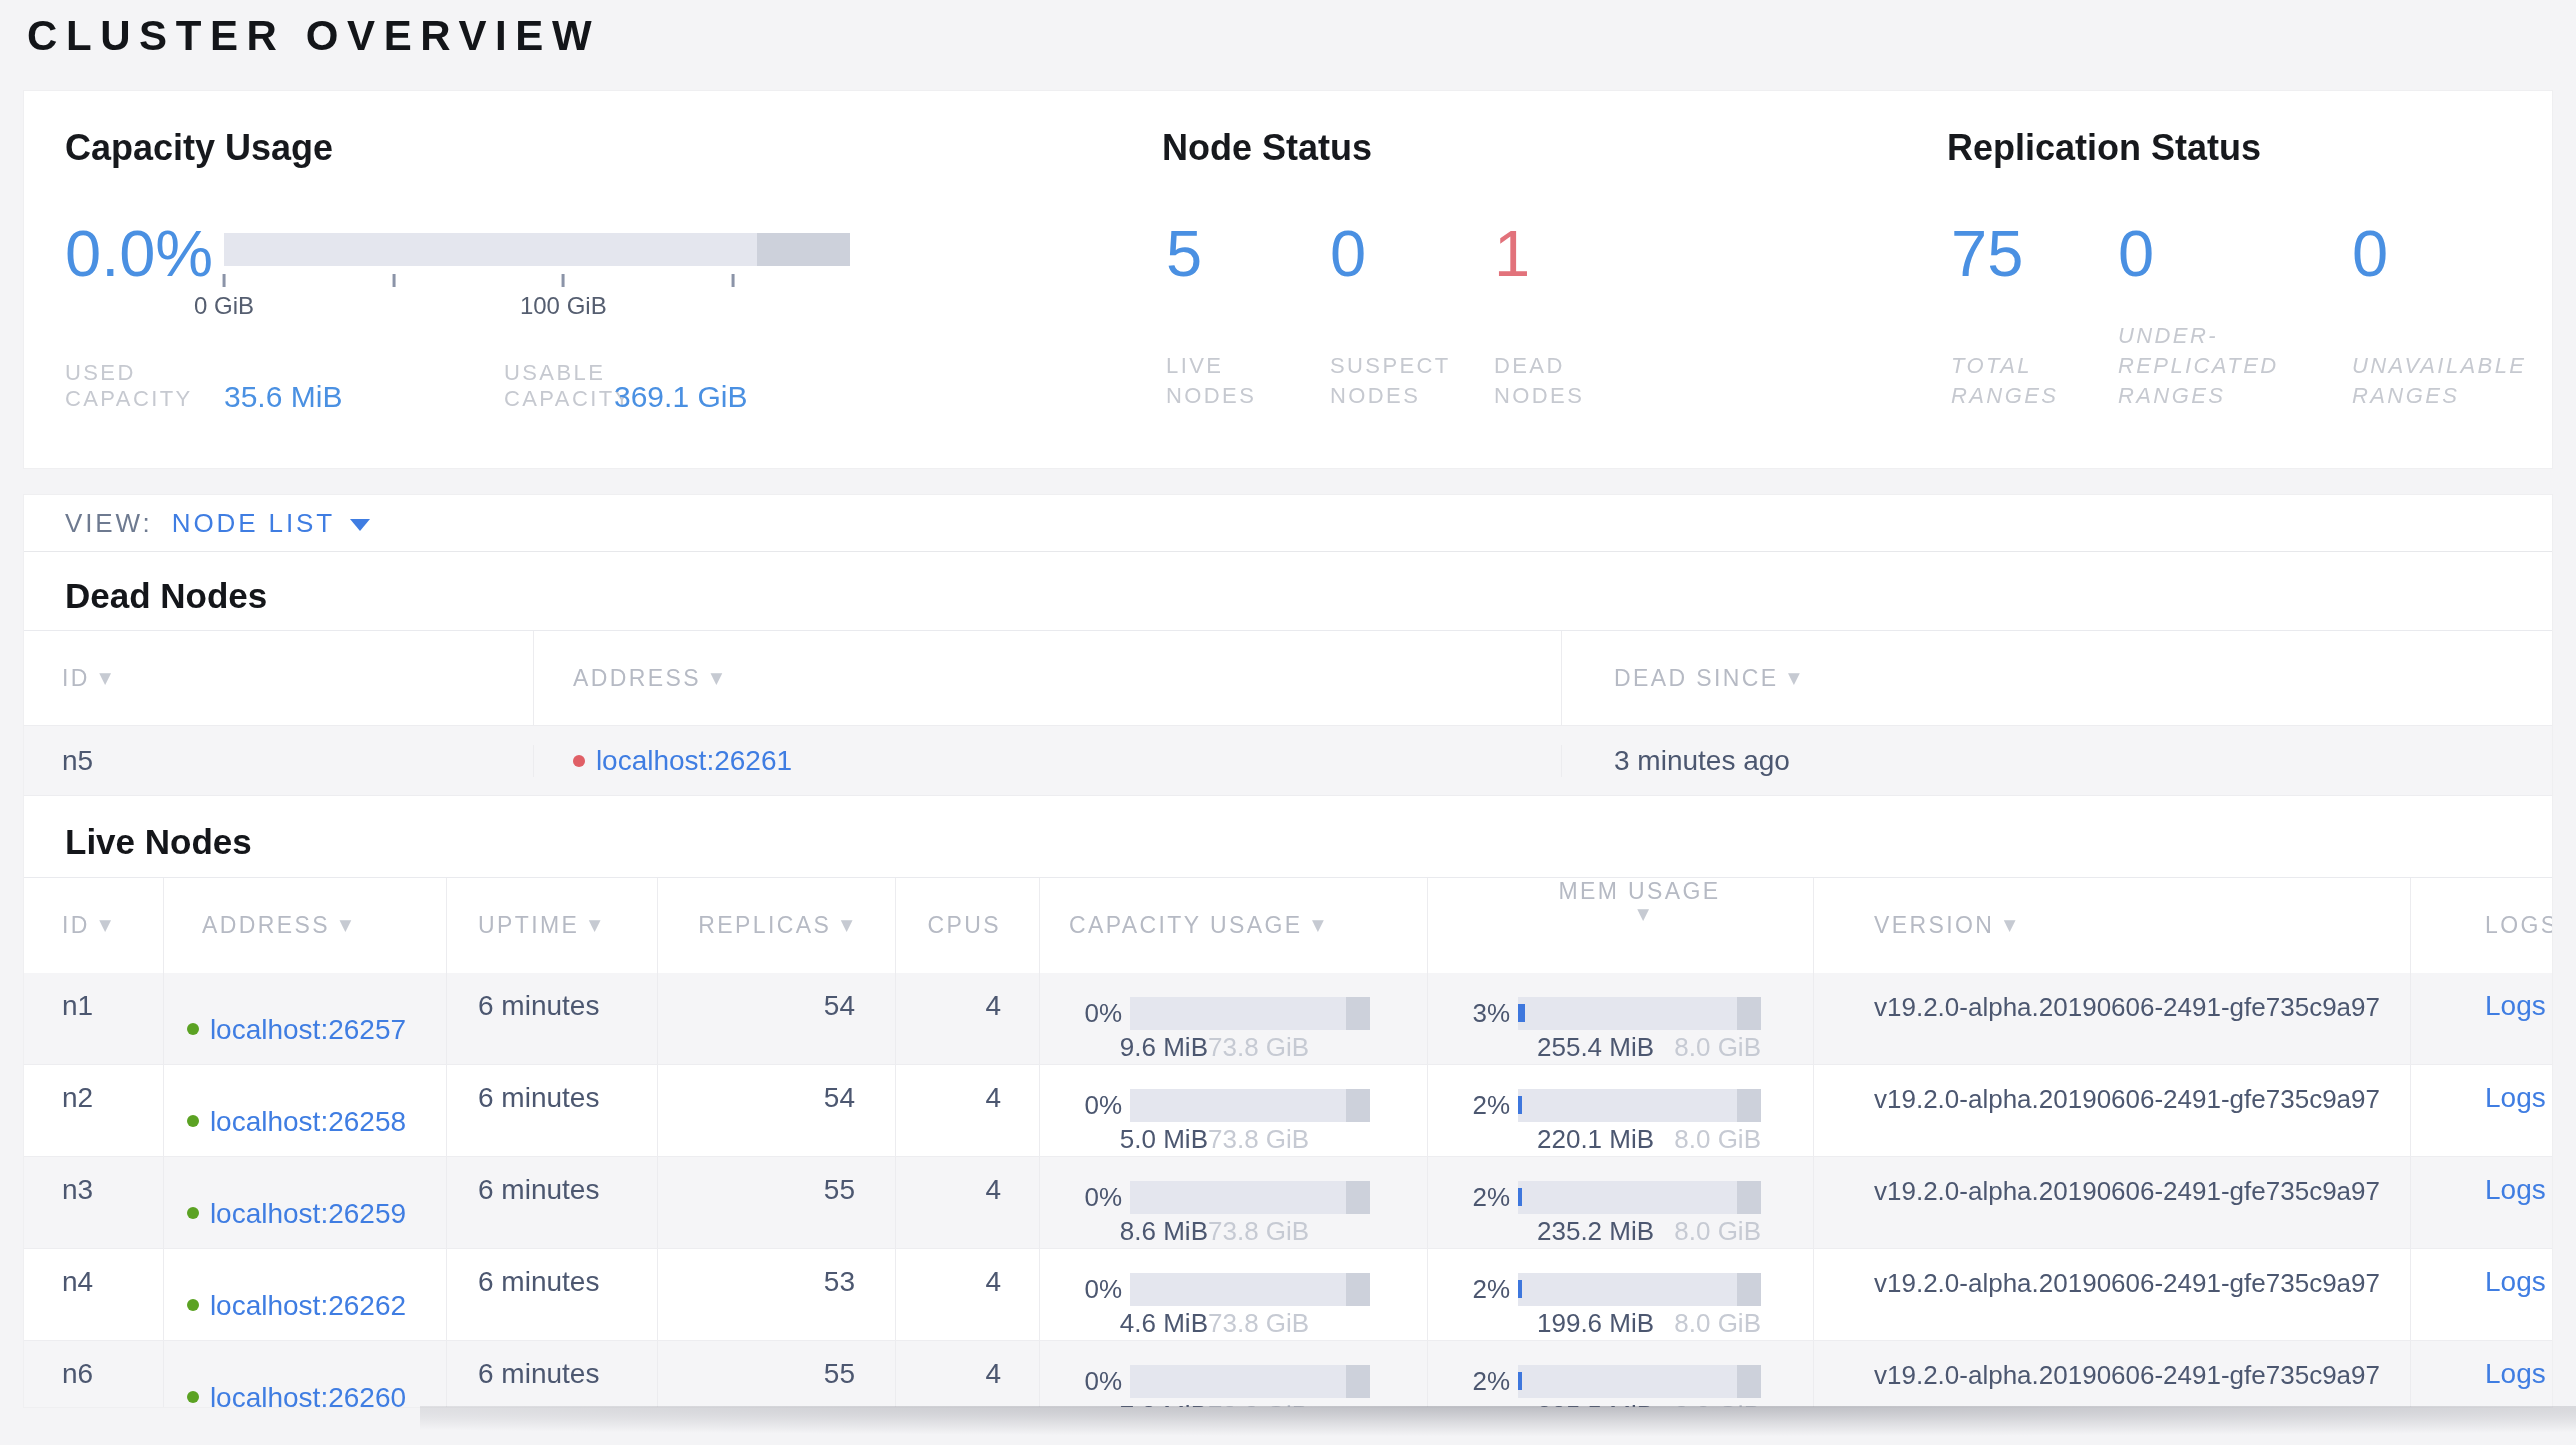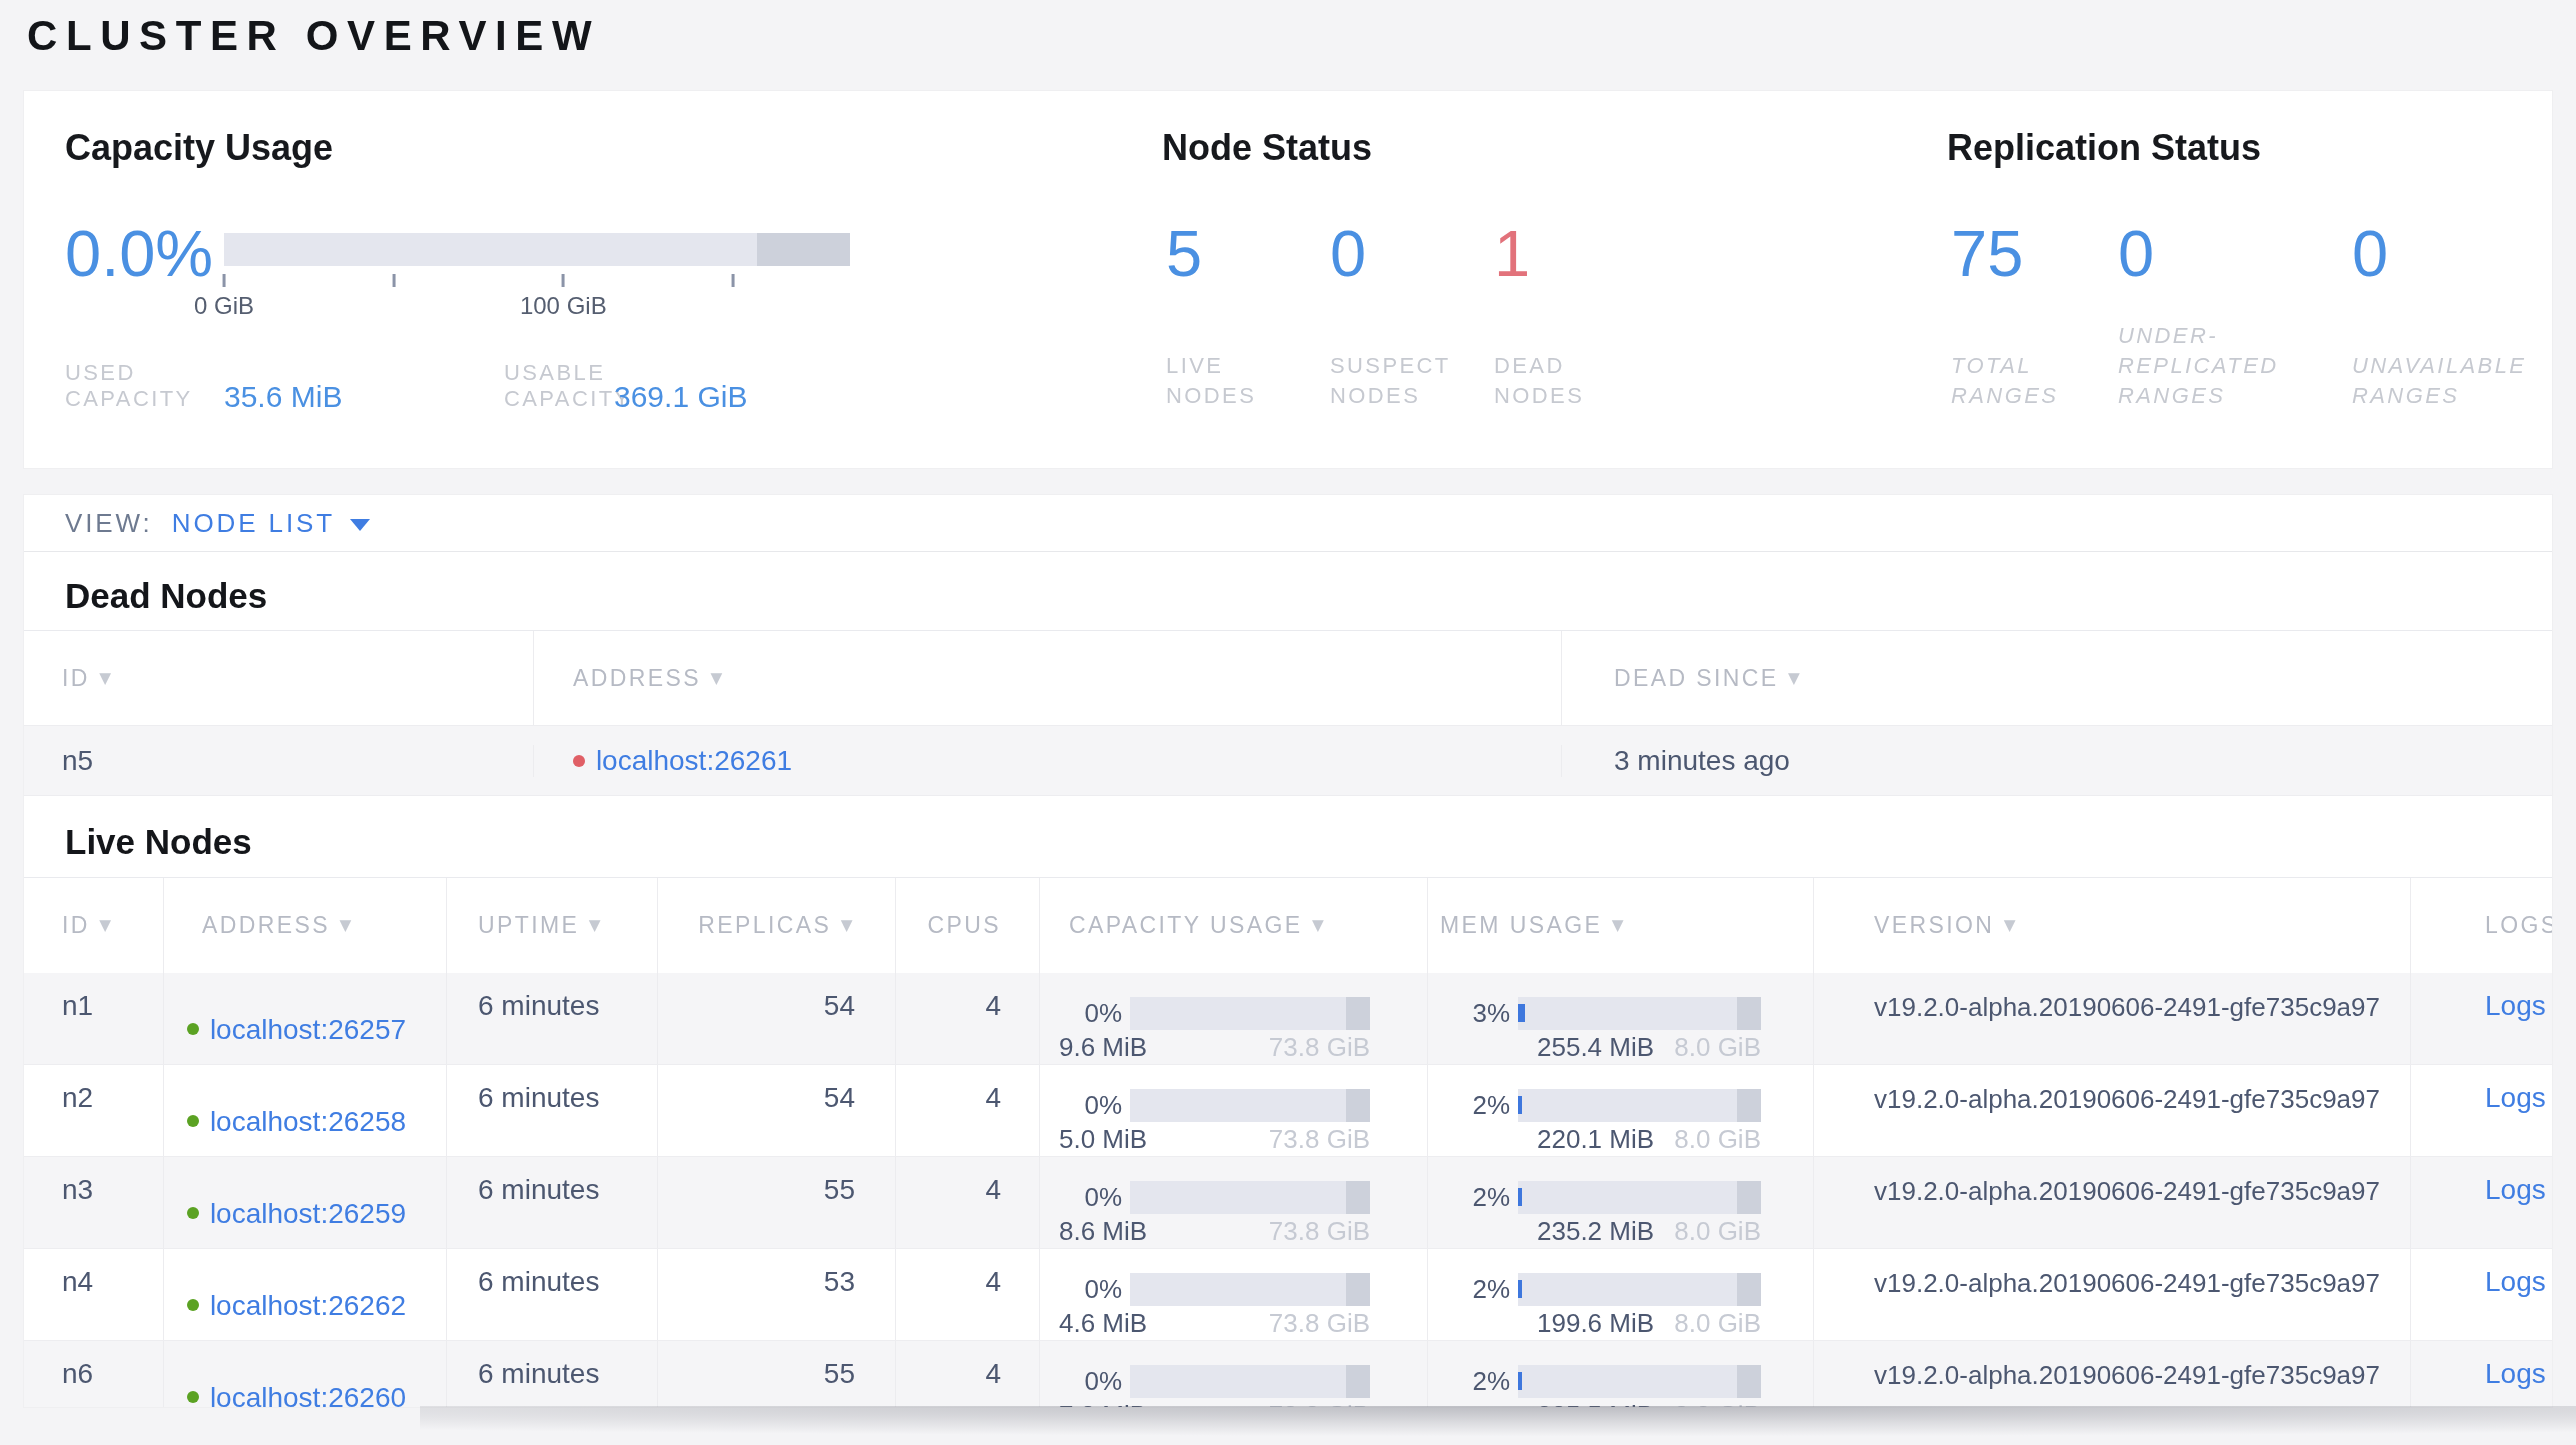--- a/index.html
+++ b/index.html
@@ -113,21 +113,21 @@
   .lt-row .td.lc5,.lt-row .td.lc6{ padding-top:0; }
   .lt-row .td.lc7{ font-size:26px; padding-top:20px; }
 
   
   .barcell{ width:100%; padding-left:19px; }
   .bartop{ display:flex; align-items:center; margin-top:24px; }
   .pct{ width:63px; text-align:right; font-size:26px; color:#4c5770; flex:none; }
   .bartop .track{ flex:1 1 auto; height:33px; margin-left:7.6px; }
   .lc5 .bartop .track{ margin-right:57px; } .lc6 .bartop .track{ margin-right:52px; }
   .barvals{ display:flex; justify-content:space-between; margin-top:3.8px; font-size:26px; }
-  .lc5 .barvals{ margin-right:57px; }
+  .lc5 .barvals{ margin-right:57px;justify-content:center; }
   .lc6 .barvals{ margin-left:90px; margin-right:52px; }
   .used-val{ color:#4c5770; } .total-val{ color:#c6cad3; }
 
   
   .bottom-shadow{
     position:absolute; left:420px; top:1406px; width:2156px; height:39px;
     background:radial-gradient(115% 100% at 55% 0%,
       rgba(100,102,114,0.40) 0%, rgba(100,102,114,0.16) 45%, rgba(100,102,114,0) 78%);
     pointer-events:none;
   }
@@ -250,21 +250,21 @@
           <span>REPLICAS</span>
           <span class="arrow">▼</span>
         </div>
       <div class="th lc4 cell-line">
           <span>CPUS</span>
         </div>
       <div class="th lc5 cell-line" style="padding-left:29px;">
           <span>CAPACITY USAGE</span>
           <span class="arrow">▼</span>
         </div>
-      <div class="th lc6 cell-line" style="padding-left:12px;">
+      <div class="th lc6 cell-line" style="padding-left:38px;flex-direction:column;">
           <span>MEM USAGE</span>
           <span class="arrow">▼</span>
         </div>
       <div class="th lc7 cell-line">
           <span>VERSION</span>
           <span class="arrow">▼</span>
         </div>
       <div class="th lc8 cell-line">
           <span>LOGS</span>
         </div>

